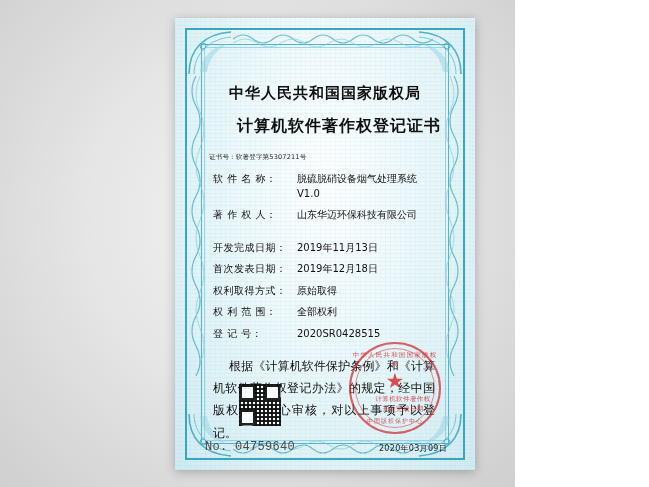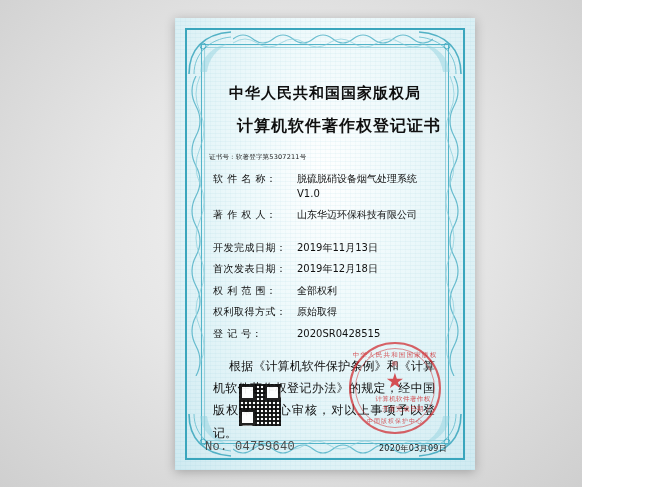--- a/index.html
+++ b/index.html
@@ -5,21 +5,21 @@
   html, body {
     margin: 0;
     padding: 0;
     width: 649px;
     height: 487px;
     overflow: hidden;
     font-family: "Liberation Sans", sans-serif;
   }
   #page {
     position: relative;
-    width: 582px;
+    width: 515px;
     height: 487px;
     background: radial-gradient(ellipse at 50% 45%, #f2f2f2 0%, #e6e6e6 45%, #cfcfcf 100%);
   }
   
   #cert {
     position: absolute;
     left: 175px;
     top: 18px;
     width: 300px;
     height: 452px;
@@ -336,26 +336,26 @@
         <div class="gap-row"></div>
         <div class="field-row">
           <div class="field-label">开发完成日期：</div>
           <div class="field-value">2019年11月13日</div>
         </div>
         <div class="field-row">
           <div class="field-label">首次发表日期：</div>
           <div class="field-value">2019年12月18日</div>
         </div>
         <div class="field-row">
+          <div class="field-label">权利取得方式：</div>
+          <div class="field-value">原始取得</div>
+        </div>
+        <div class="field-row">
           <div class="field-label">权 利 范 围：</div>
           <div class="field-value">全部权利</div>
-        </div>
-        <div class="field-row">
-          <div class="field-label">权利取得方式：</div>
-          <div class="field-value">原始取得</div>
         </div>
         <div class="field-row">
           <div class="field-label">登 记 号：</div>
           <div class="field-value">2020SR0428515</div>
         </div>
       </div>
 
       <div class="para"><span class="indent"></span><span>根据《计算机软件保护条例》和《计算机软件著作权登记办法》的规定，经中国版权保护中心审核，对以上事项予以登记。</span></div>
     </div>
 

